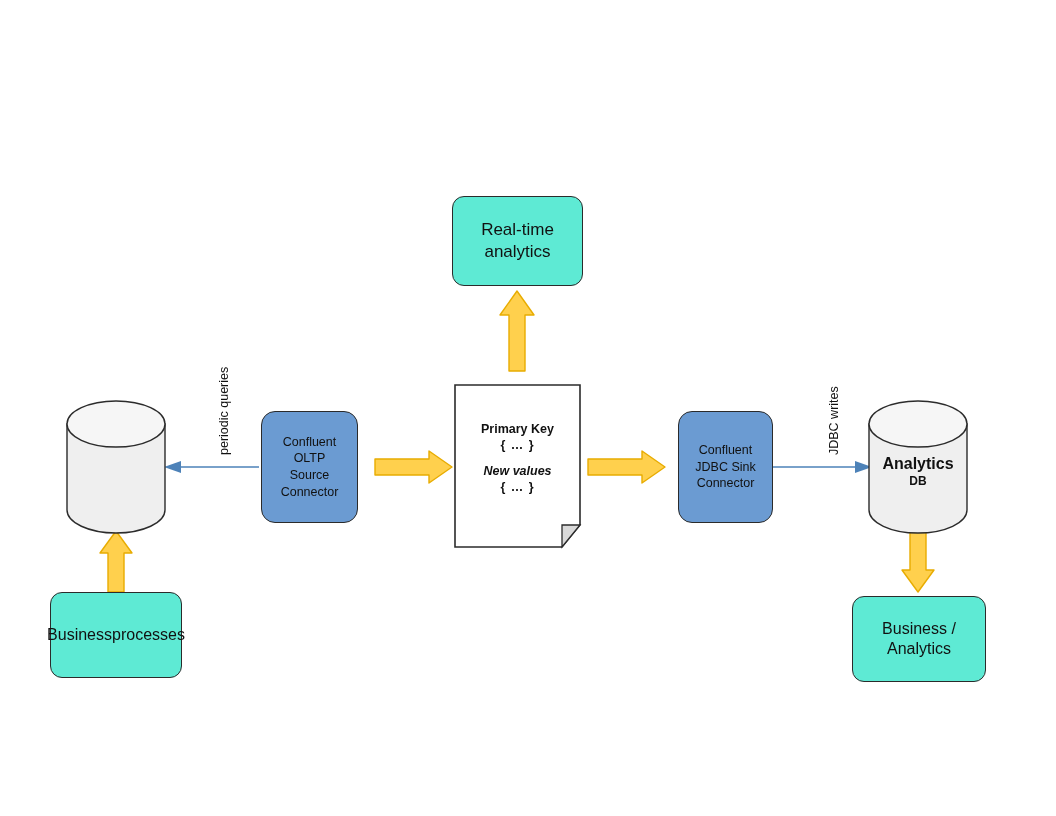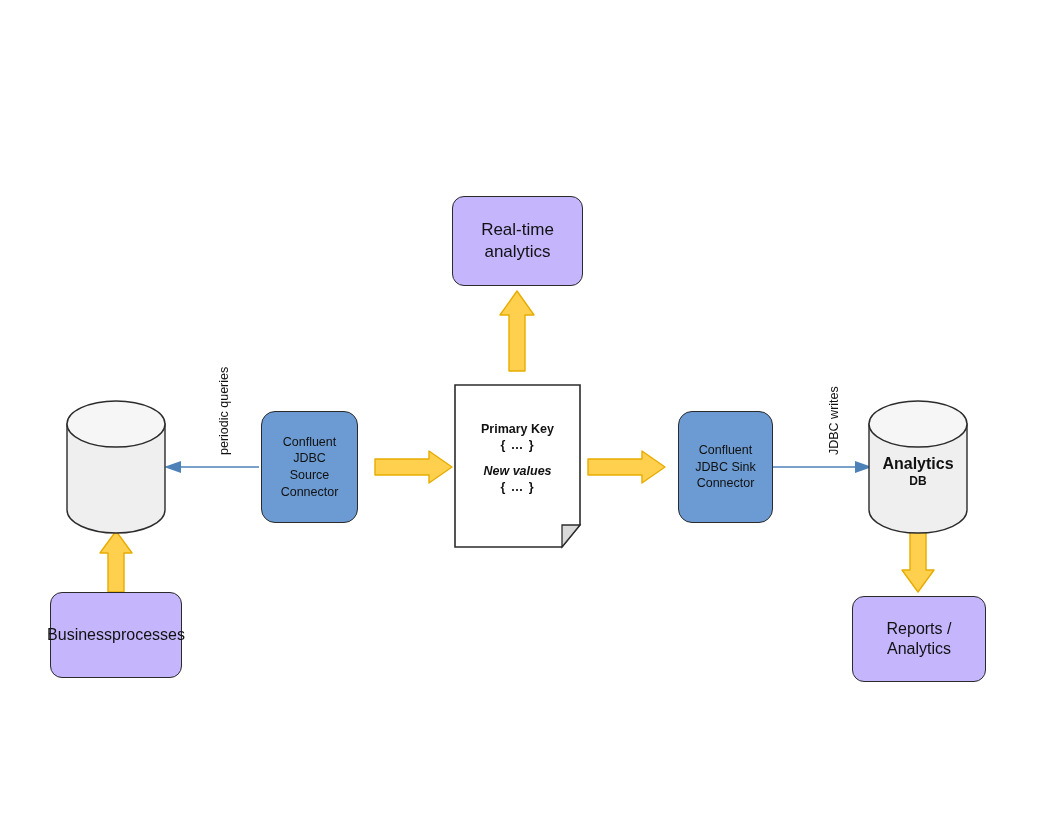--- a/index.html
+++ b/index.html
@@ -24,21 +24,21 @@
   .rbox {
     border-radius: 12px;
     border: 1.3px solid #2b2b2b;
     display: flex;
     align-items: center;
     justify-content: center;
     text-align: center;
     color: #111111;
     line-height: 1.28;
   }
-  .rbox.yellow { background: #c4b5fd; }
+  .rbox.yellow { background: #5eead4; }
   .rbox.blue {
     background: #6B9BD2;
     border: 1.3px solid #2b2b2b;
     border-radius: 14px;
   }
 
   
   .cyl {
     position: absolute;
   }
@@ -144,21 +144,21 @@
     <div class="cyl-label" style="top:73px; font-size:12px;">DB</div>
   </div>
 
   <div class="node rbox yellow" style="left:452px; top:196px; width:131px; height:90px; font-size:17px; flex-direction:column;">
     <div>Real-time</div>
     <div>analytics</div>
   </div>
 
   <div class="node rbox blue" style="left:261px; top:411px; width:97px; height:112px; font-size:12.5px; flex-direction:column; line-height:1.33;">
     <div>Confluent</div>
-    <div>JDBC</div>
+    <div>OLTP</div>
     <div>Source</div>
     <div>Connector</div>
   </div>
 
   <div class="node rbox blue" style="left:678px; top:411px; width:95px; height:112px; font-size:12.5px; flex-direction:column; line-height:1.33;">
     <div>Confluent</div>
     <div>JDBC Sink</div>
     <div>Connector</div>
   </div>
 
@@ -168,21 +168,21 @@
     <div class="doc-text" style="top:79px; font-size:12.5px;font-style:italic;">New values</div>
     <div class="doc-text" style="top:95px; font-size:12.5px; letter-spacing:1px;">{ … }</div>
   </div>
 
   <div class="node rbox yellow" style="left:50px; top:592px; width:132px; height:86px; font-size:16px; flex-direction:row;">
     <div>Business</div>
     <div>processes</div>
   </div>
 
   <div class="node rbox yellow" style="left:852px; top:596px; width:134px; height:86px; font-size:16px; flex-direction:column;">
-    <div>Reports /</div>
+    <div>Business /</div>
     <div>Analytics</div>
   </div>
 
   <div class="vlabel" style="left:217px; top:455px;">periodic queries</div>
 
   <div class="vlabel" style="left:827px; top:455px;">JDBC writes</div>
 
 </div>
 
 </body></html>

